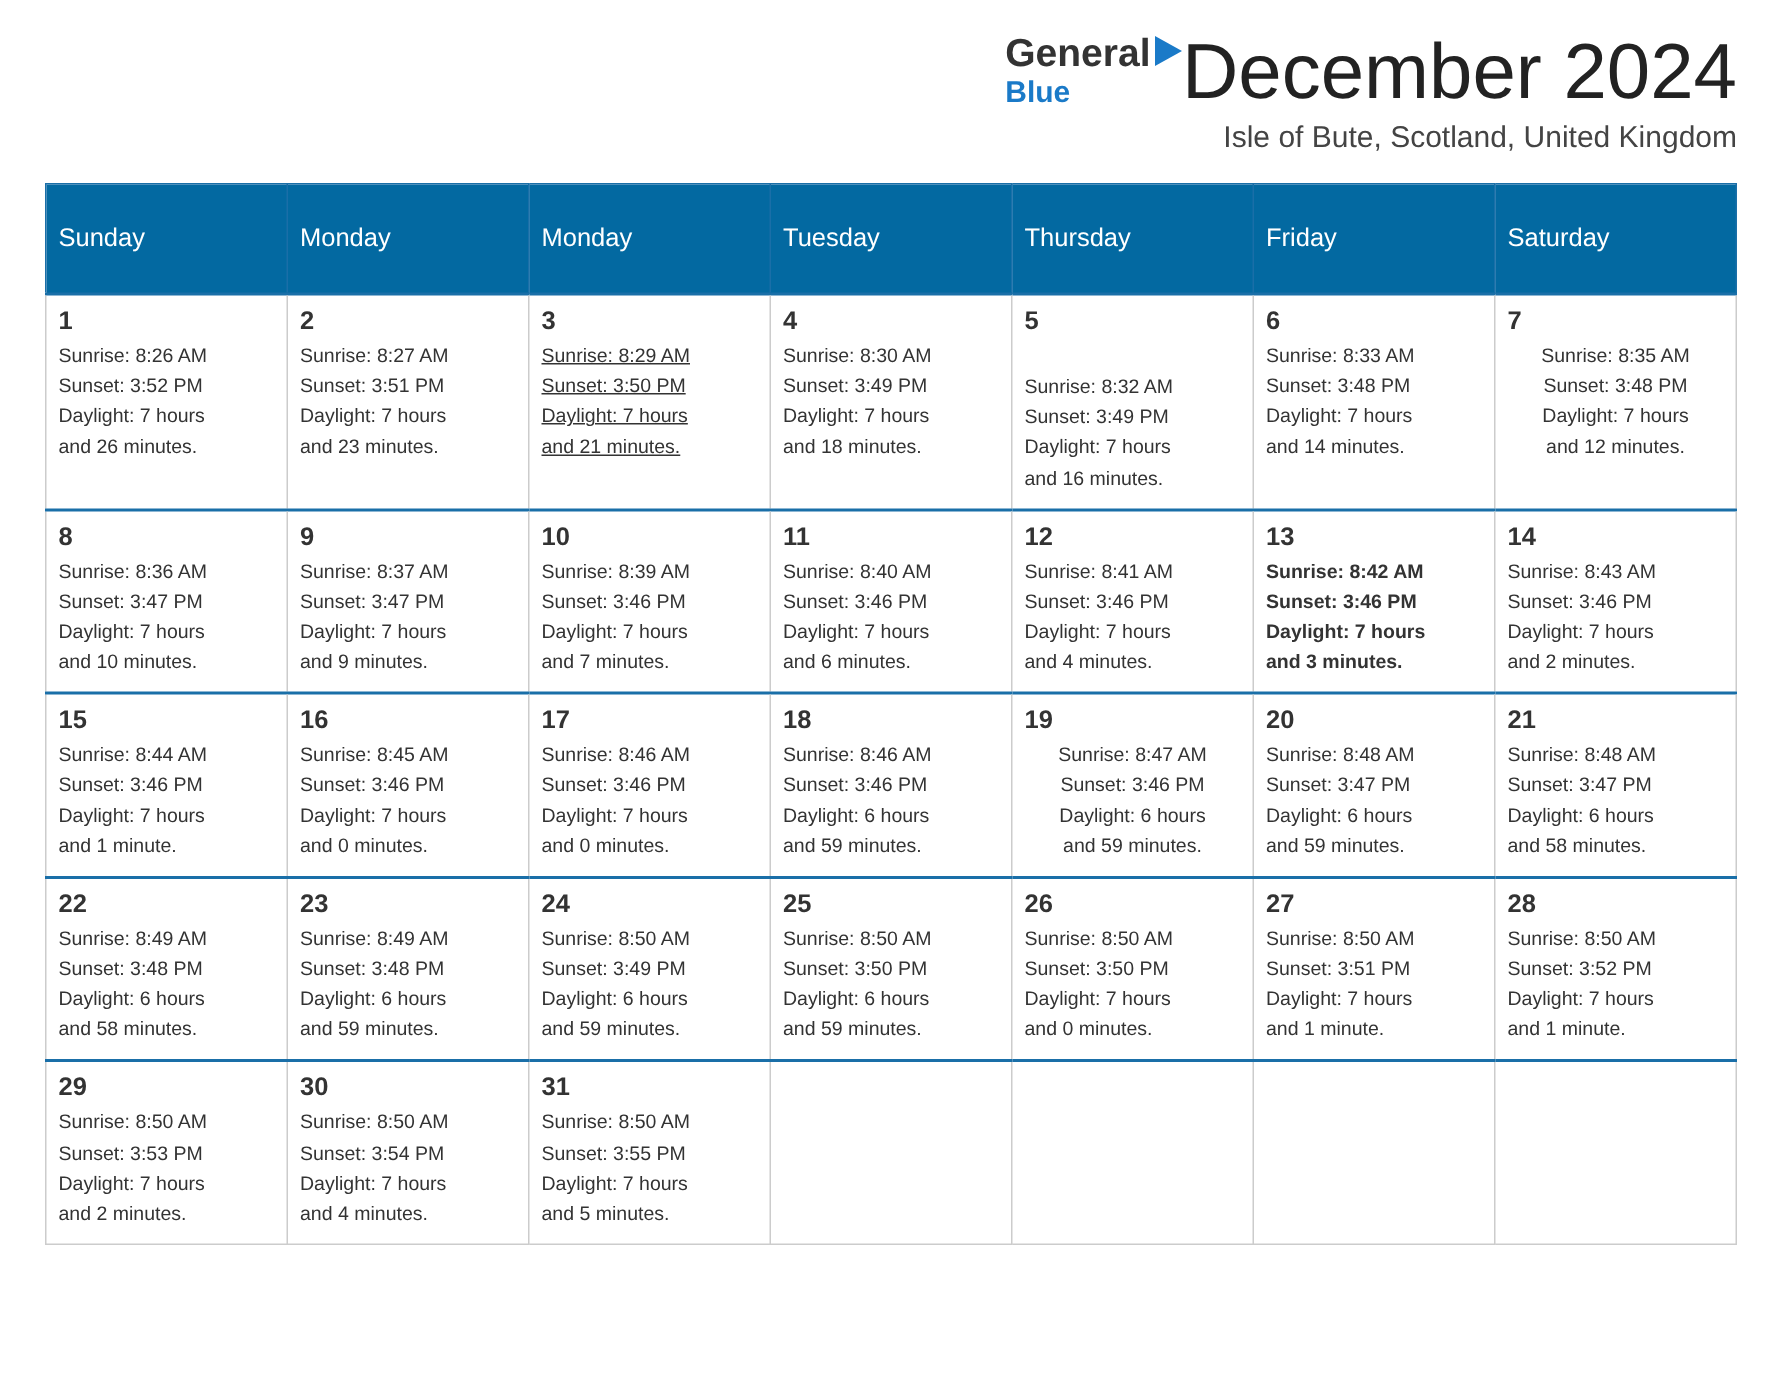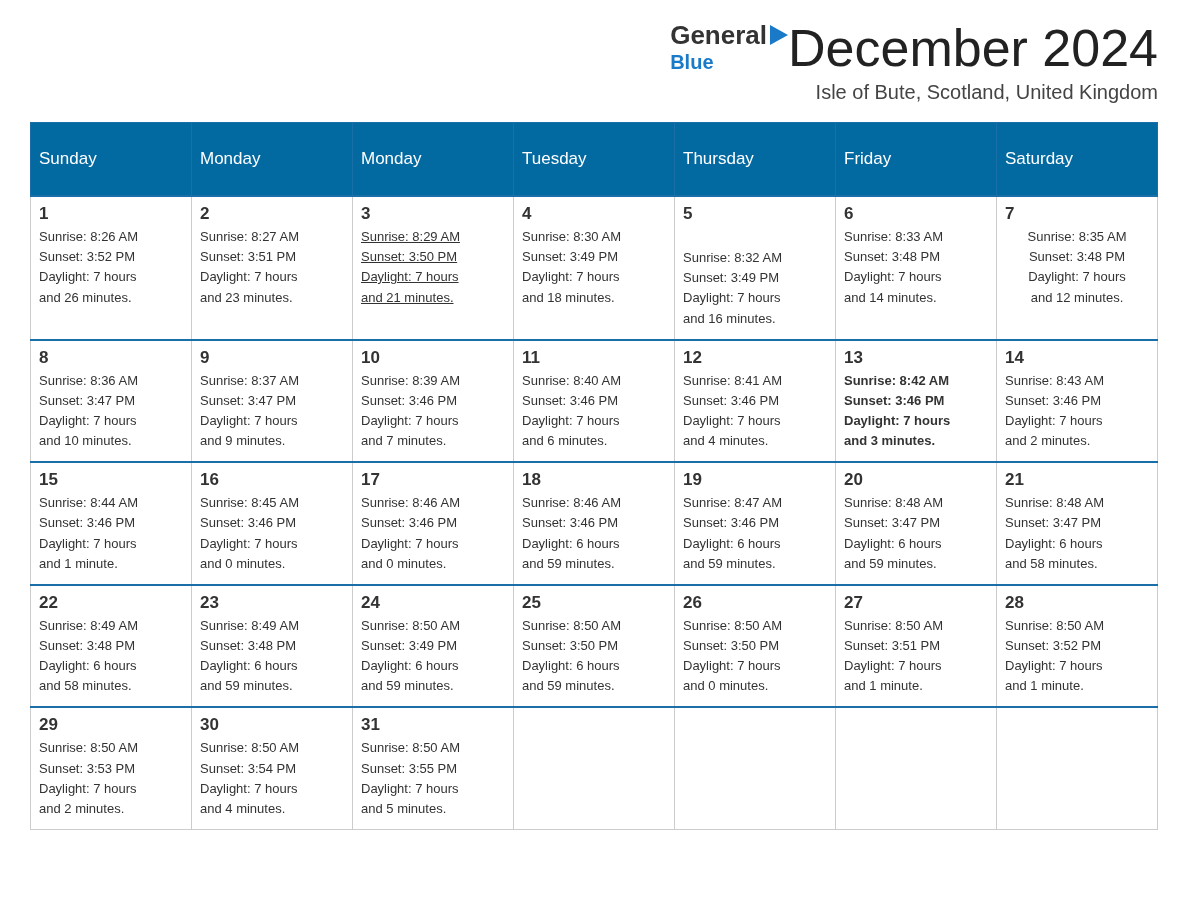--- a/index.html
+++ b/index.html
@@ -240,21 +240,21 @@
         </td>
         <td>
           <span class="day-number">18</span>
           <div class="day-info" style="white-space: pre-line;">Sunrise: 8:46 AM
 Sunset: 3:46 PM
 Daylight: 6 hours
 and 59 minutes.</div>
         </td>
         <td>
           <span class="day-number">19</span>
-          <div class="day-info" style="white-space: pre-line;">Sunrise: 8:47 AM
+          <div class="day-info" style="white-space: pre-line; text-align: center;">Sunrise: 8:47 AM
 Sunset: 3:46 PM
 Daylight: 6 hours
 and 59 minutes.</div>
         </td>
         <td>
           <span class="day-number">20</span>
           <div class="day-info" style="white-space: pre-line;">Sunrise: 8:48 AM
 Sunset: 3:47 PM
 Daylight: 6 hours
 and 59 minutes.</div>

